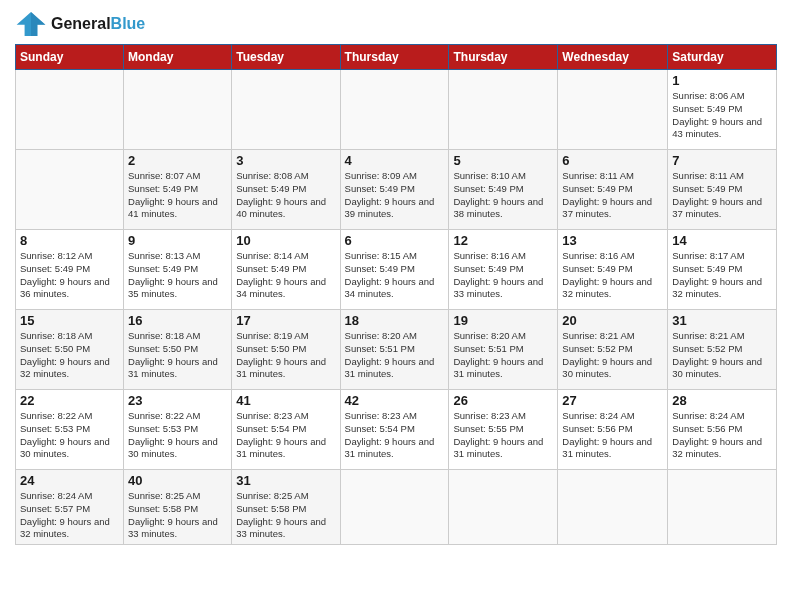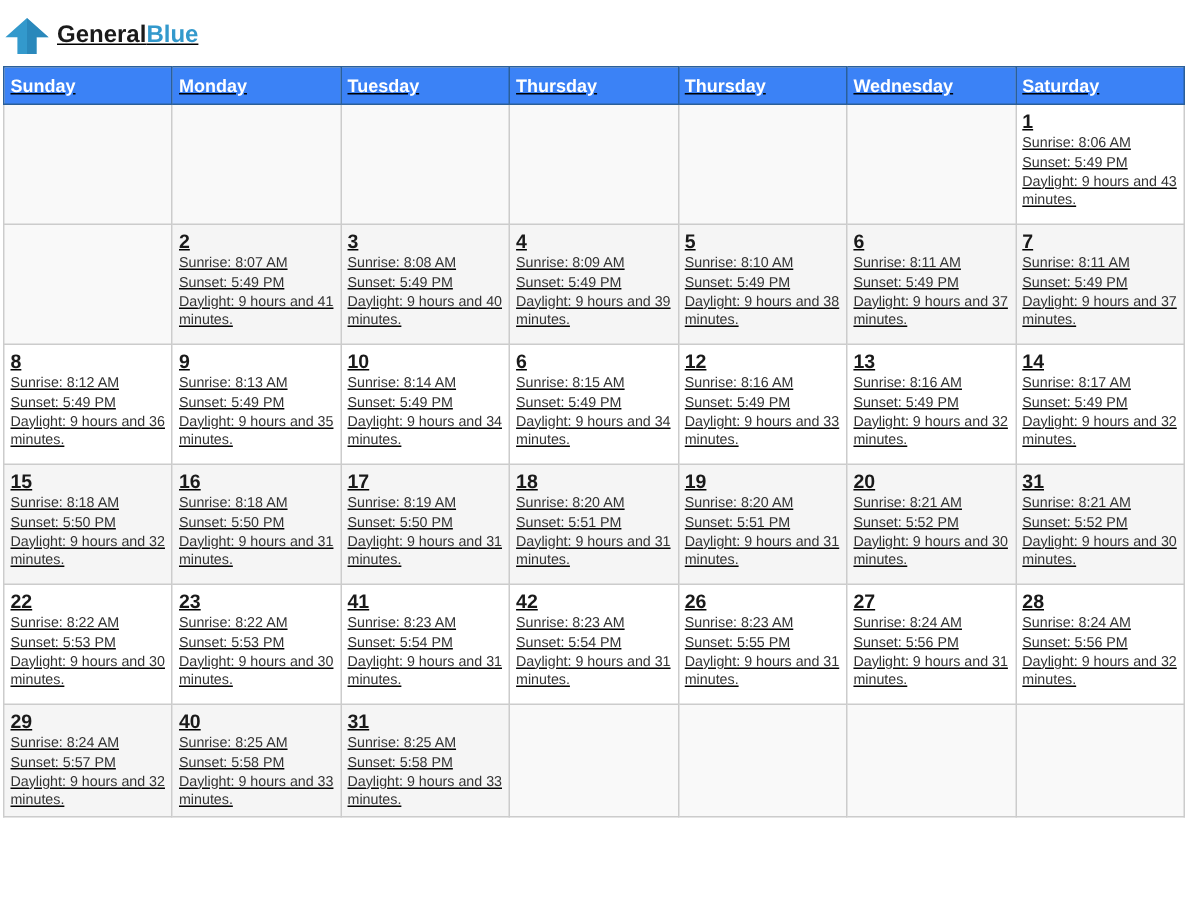--- a/index.html
+++ b/index.html
@@ -6,23 +6,22 @@
     body {
       font-family: Arial, sans-serif;
       background: #fff;
       width: 792px;
       height: 612px;
       overflow: hidden;
     }
     .page {
       width: 792px;
       height: 536px;
-      padding: 10px 2px;
+      padding: 10px 15px;
       background: #fff;
-      text-decoration: underline;
     }
     .header {
       display: flex;
       justify-content: space-between;
       align-items: flex-start;
       margin-bottom: 6px;
     }
     .logo {
       display: flex;
       align-items: center;
@@ -43,21 +42,21 @@
     .subtitle {
       font-size: 13px;
       color: #444;
     }
     table {
       width: 100%;
       border-collapse: collapse;
       font-size: 10px;
     }
     thead th {
-      background: #3b82f6;
+      background: #b91c1c;
       color: #fff;
       font-size: 12px;
       font-weight: bold;
       padding: 5px 4px;
       border: 1px solid #2a5f99;
       text-align: left;
     }
     tbody td {
       border: 1px solid #ccc;
       vertical-align: top;
@@ -357,21 +356,21 @@
         <span class="day-num">28</span>
         <div class="day-info">
           Sunrise: 8:24 AM<br>
           Sunset: 5:56 PM<br>
           Daylight: 9 hours and 32 minutes.
         </div>
       </td>
         </tr>
         <tr class="last-row">
           <td>
-        <span class="day-num">29</span>
+        <span class="day-num">24</span>
         <div class="day-info">
           Sunrise: 8:24 AM<br>
           Sunset: 5:57 PM<br>
           Daylight: 9 hours and 32 minutes.
         </div>
       </td>
           <td>
         <span class="day-num">40</span>
         <div class="day-info">
           Sunrise: 8:25 AM<br>

